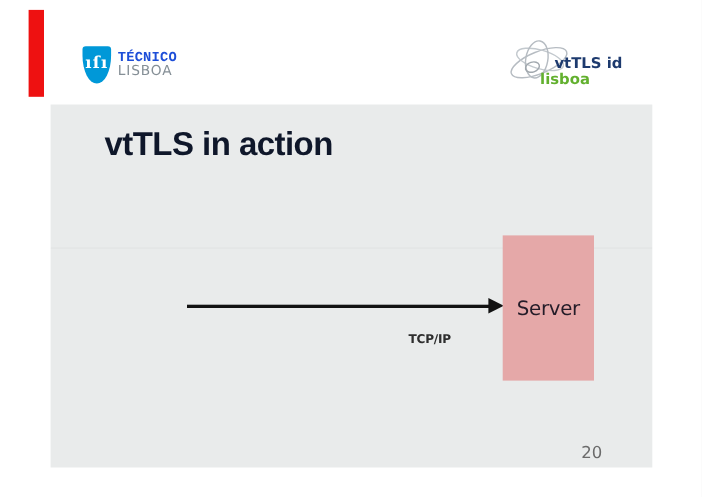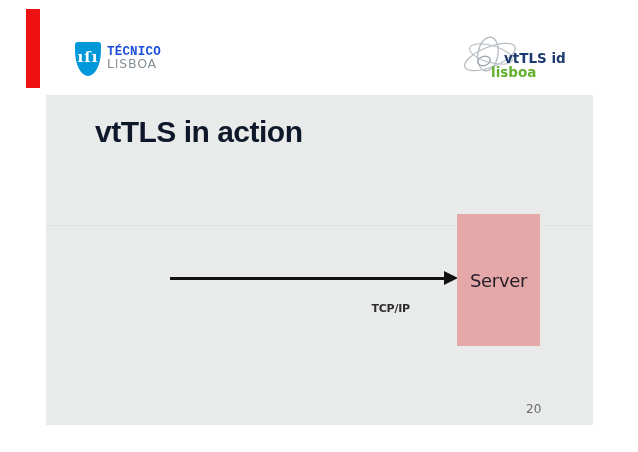--- a/index.html
+++ b/index.html
@@ -91,23 +91,23 @@
     border-left:14px solid #121212;
     border-top:7.5px solid transparent;
     border-bottom:7.5px solid transparent;
   }
   .arrow-label{
     position:absolute;left:164px;top:166px;width:200px;text-align:right;
     font-family:"DejaVu Sans", sans-serif;font-weight:bold;
     font-size:11px;line-height:11px;color:#2e2e2e;letter-spacing:-0.2px;margin-top:42px;
   }
   .page-number{
-    position:absolute;left:480px;top:307px;width:24px;
+    position:absolute;left:480px;top:307px;width:24px;text-align:center;
     font-family:"DejaVu Sans", sans-serif;
-    font-size:12px;color:#6b6b6b;
+    font-size:15px;color:#6b6b6b;
   }
 </style>
 </head>
 <body>
 
 <div class="red-bar"></div>
 
 <div class="tecnico">
   <div class="shield">
     <span>ıſı</span>

